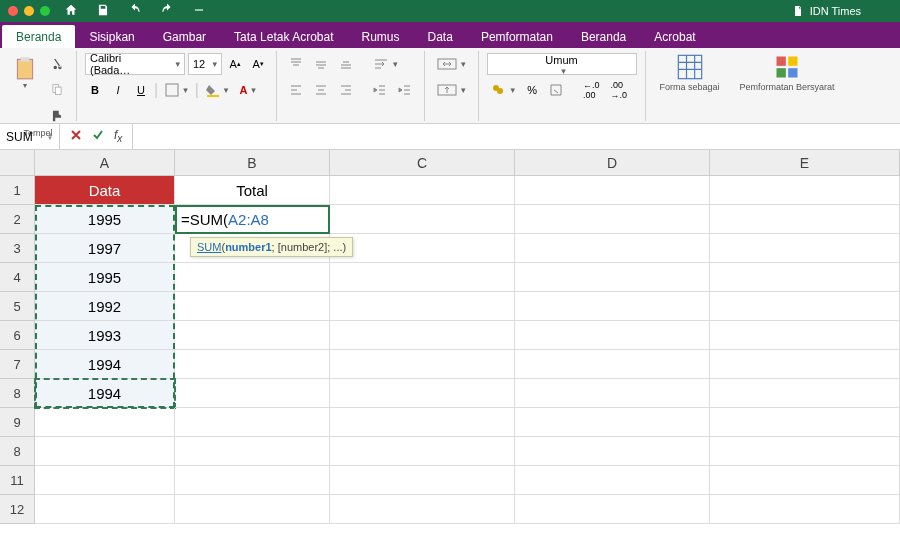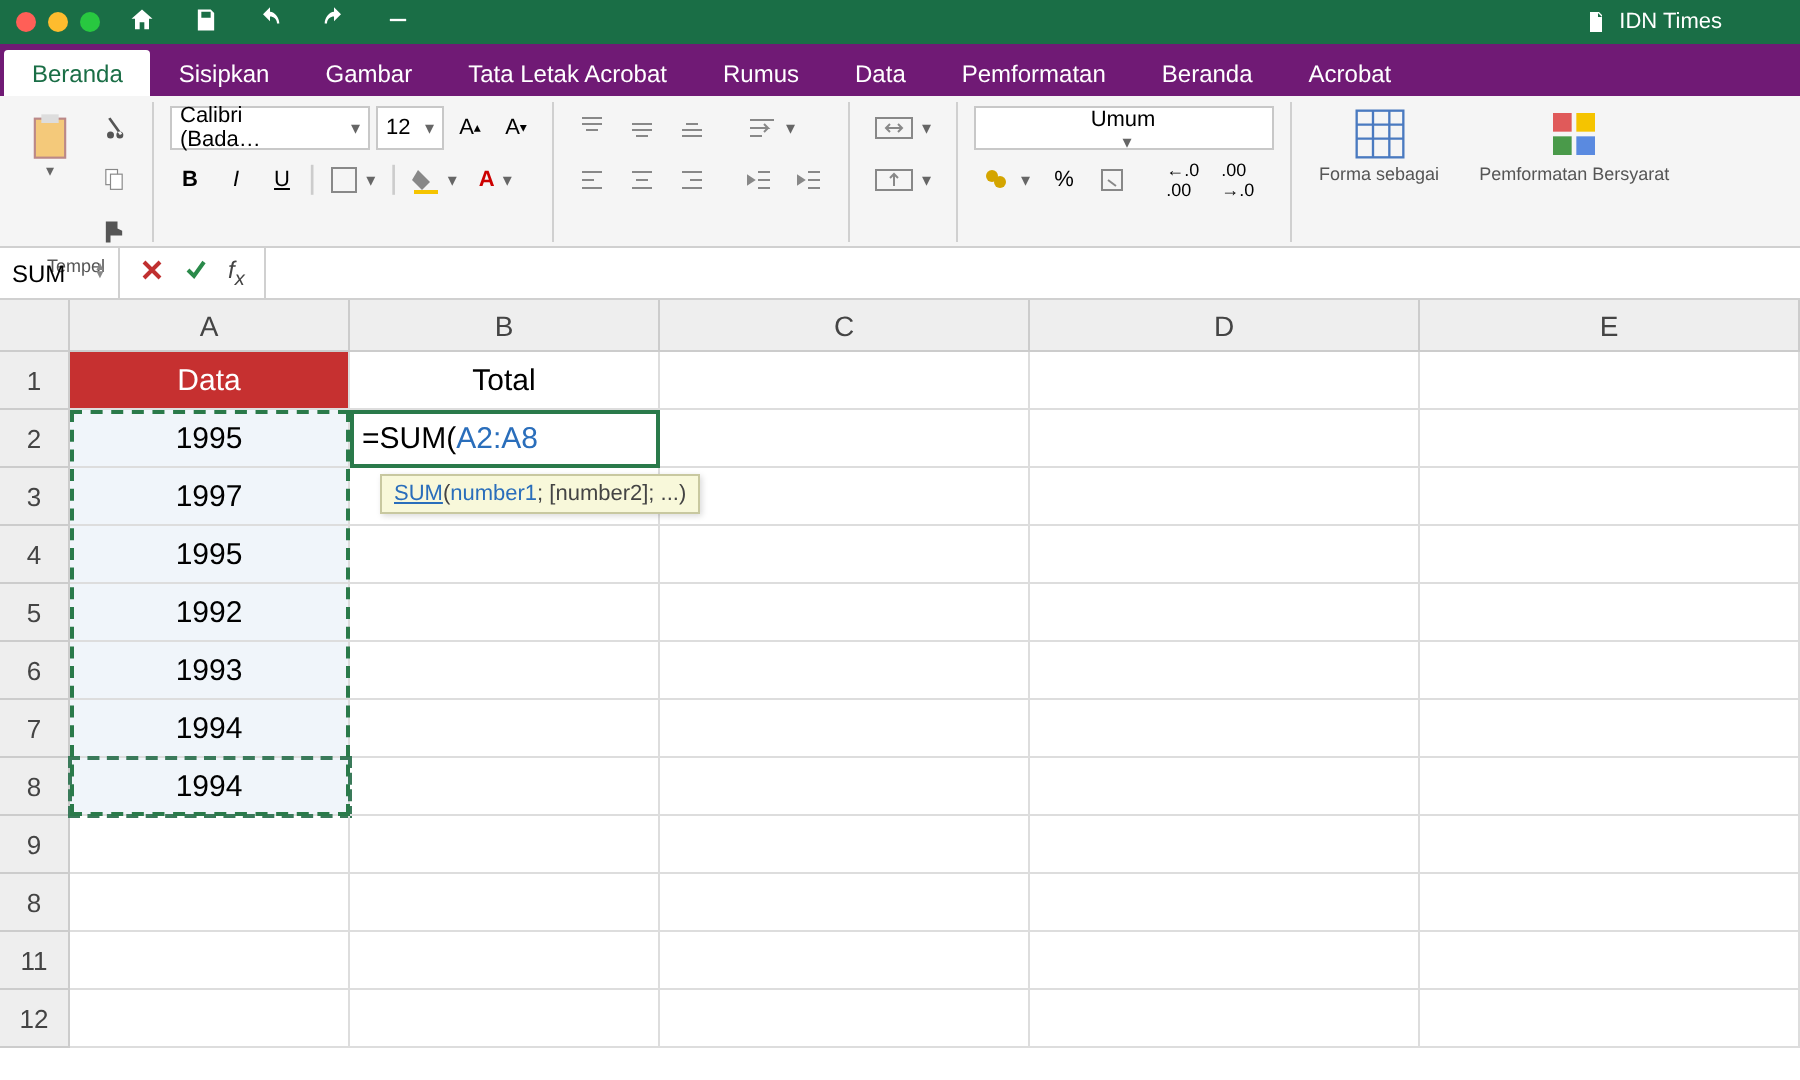--- a/index.html
+++ b/index.html
@@ -63,21 +63,21 @@
 .cell.data-header { background: #c63030; color: #fff; font-weight: 400; }
 .cell.total-header { font-size: 15px; }
 .cell.sel-range { background: #f0f5fa; }
 .cell.formula-cell { justify-content: flex-start; padding-left: 6px; font-size: 15px; }
 .cell.formula-cell .fn { color: #000; }
 .cell.formula-cell .range { color: #2a6ebb; }
 .marching { outline: 2px dashed #3a7a5a; outline-offset: -1px; }
 .active-border { position: absolute; border: 2px solid #2a7a4a; pointer-events: none; }
 .tooltip { position: absolute; background: #f8f8da; border: 1px solid #c8c8a0; font-size: 11px; padding: 3px 6px; color: #444; white-space: nowrap; box-shadow: 1px 1px 3px rgba(0,0,0,.15); }
 .tooltip .link { color: #2a6ebb; text-decoration: underline; }
-.tooltip .bold { font-weight: normal; color: #2a6ebb; }
+.tooltip .bold { font-weight: bold; color: #2a6ebb; }
 </style>
 </head>
 <body>
 
 <div class="titlebar">
   <div class="traffic-lights">
     <span class="tl-close"></span>
     <span class="tl-min"></span>
     <span class="tl-max"></span>
   </div>

